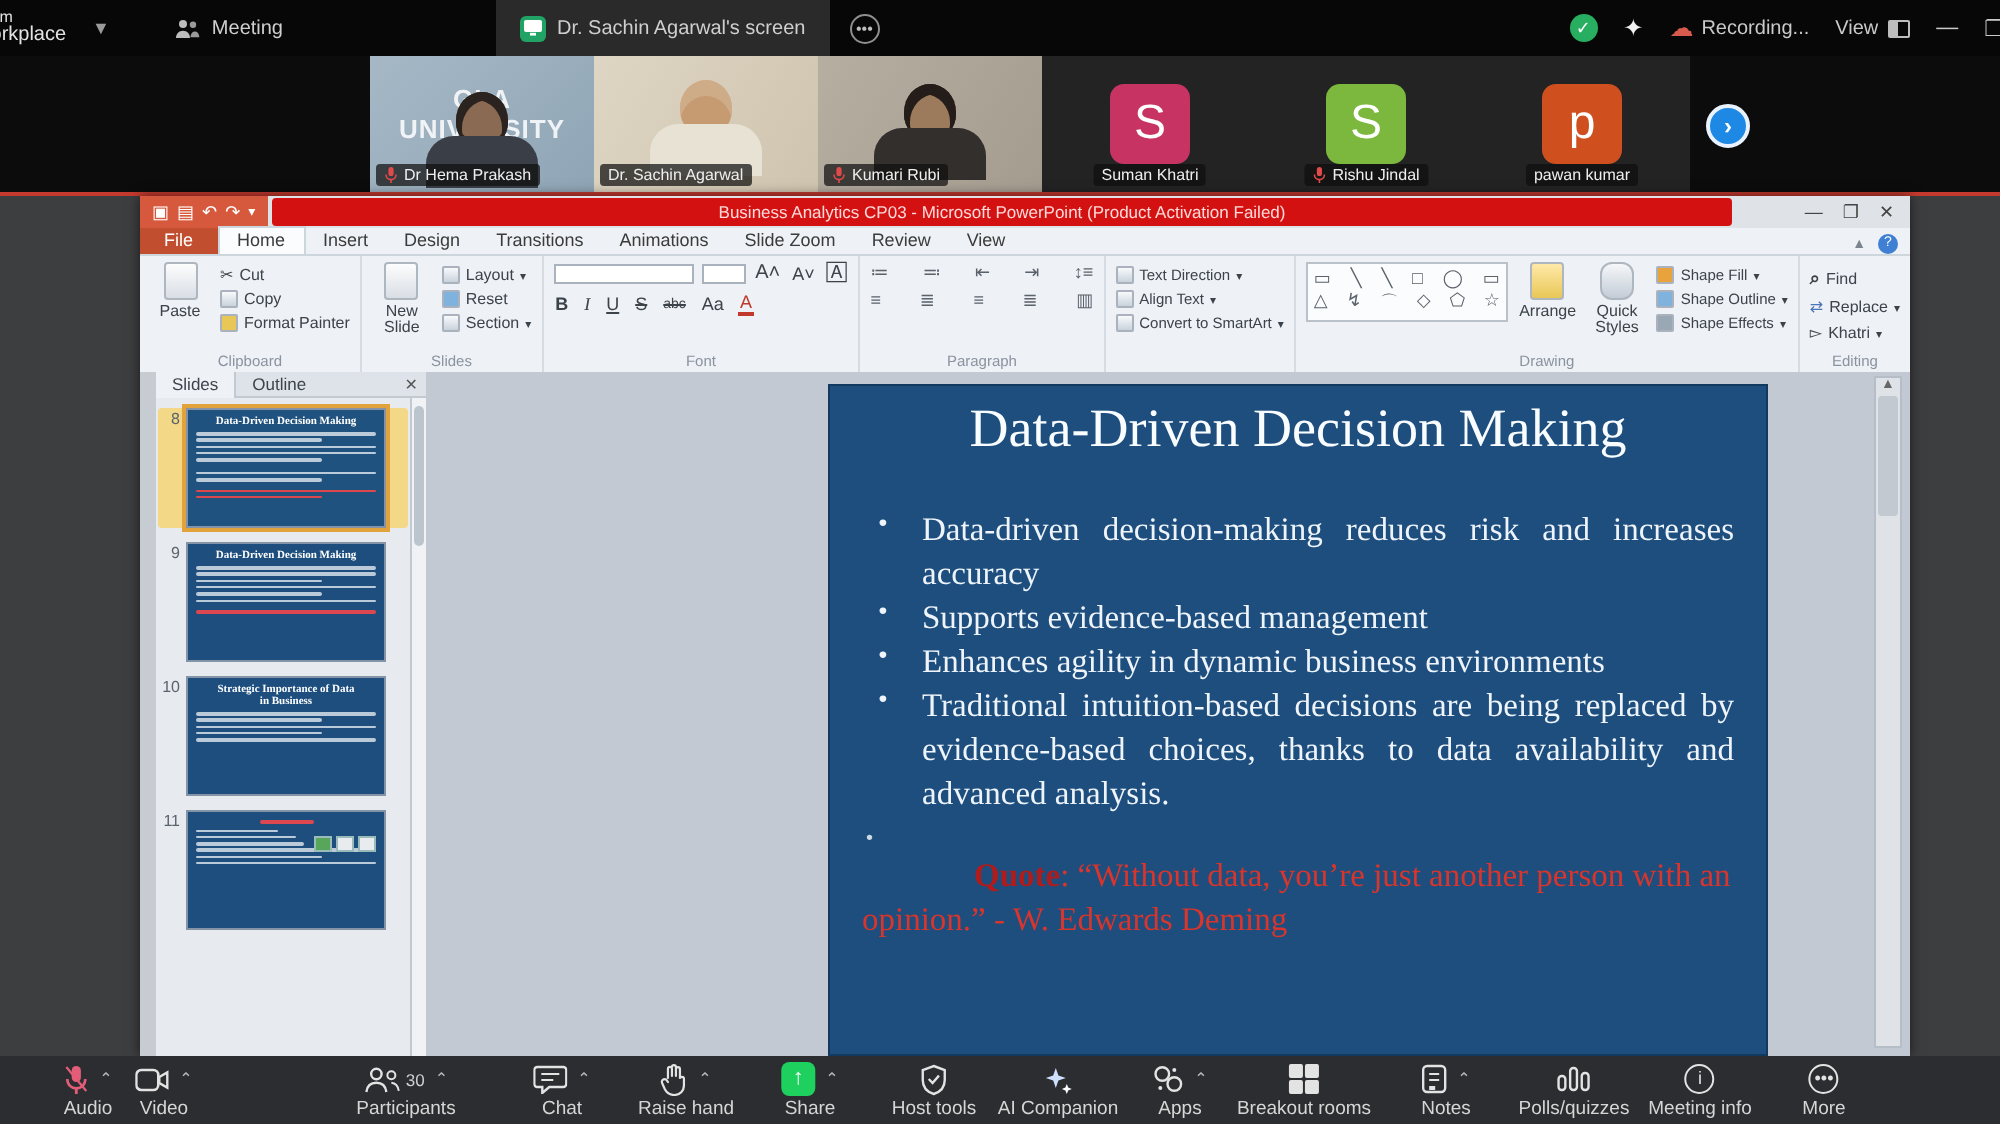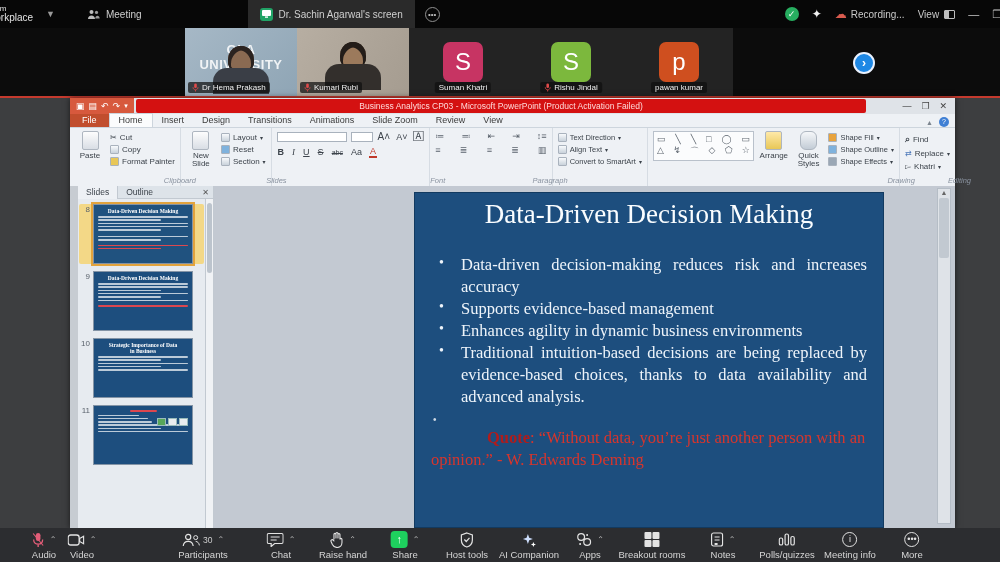--- a/index.html
+++ b/index.html
@@ -57,21 +57,21 @@
   .tabrow { height:14px; background:#eef1f5; border-bottom:1px solid #cdd5dd; display:flex; align-items:flex-end; font-size:9px; color:#3b3b3b; }
   .rtab { padding:1px 9px 2px; white-space:nowrap; }
   .rtab.file { background:#c14e2e; color:#fff; padding:1px 12px 2px; }
   .rtab.sel { background:#fbfcfd; border:1px solid #cdd5dd; border-bottom:none; }
   .tabrow-right { margin-left:auto; display:flex; gap:6px; align-items:center; padding-right:6px; }
   .help-q { width:10px; height:10px; border-radius:50%; background:#3f7fd4; color:#fff; font-size:7px; text-align:center; line-height:10px; }
   .caret-up { font-size:7px; color:#7c858f; }
 
   .ribbon { height:58px; background:#eef1f5; display:flex; font-size:8px; color:#3c434b; }
   .grp { position:relative; border-right:1px solid #d6dce3; padding:3px 5px 11px; display:flex; gap:5px; }
-  .grp-label { position:absolute; bottom:1px; left:16px; width:100%; text-align:right; font-size:7.5px; color:#8a93a0;font-style:italic; }
+  .grp-label { position:absolute; bottom:1px; left:0; width:100%; text-align:center; font-size:7.5px; color:#8a93a0; }
   .bigbtn { display:flex; flex-direction:column; align-items:center; justify-content:flex-start; gap:2px; width:30px; text-align:center; line-height:1.05; }
   .bb-ico { width:17px; height:19px; background:linear-gradient(#fdfdfd,#d9dee5); border:1px solid #aeb6c0; border-radius:2px; }
   .smallrows { display:flex; flex-direction:column; justify-content:flex-start; gap:3px; padding-top:2px; }
   .srow { display:flex; align-items:center; gap:3px; white-space:nowrap; }
   .mini-ico { width:9px; height:9px; background:linear-gradient(#f8fafc,#c9d2db); border:1px solid #a9b2bd; border-radius:1px; display:inline-block; }
   .fontrow { display:flex; gap:4px; align-items:center; }
   .fname { width:70px; height:10px; background:#fff; border:1px solid #a9b2bd; }
   .fsize { width:22px; height:10px; background:#fff; border:1px solid #a9b2bd; }
   .fbtn { font-size:9px; padding:0 1px; }
   .glyphrow { display:flex; gap:5px; color:#5a626c; font-size:9px; }
@@ -189,20 +189,30 @@
             <svg width="7" height="9" viewBox="0 0 7 9">
                 <rect x="2.2" y="0.5" width="2.6" height="4.5" rx="1.3" fill="#e04a4a"></rect>
                 <path d="M1 4.2c0 1.6 1.1 2.6 2.5 2.6S6 5.8 6 4.2" stroke="#e04a4a" stroke-width=".8" fill="none"></path>
                 <rect x="3.1" y="7" width=".8" height="1.5" fill="#e04a4a"></rect>
               </svg>
           </span>
           <span>Dr Hema Prakash</span>
         </div>
       </div>
 
+      <div class="vtile active">
+        <div class="vt2-bg"></div>
+        <div class="person" style="top:12px">
+          <div class="head" style="background:#c79b72; box-shadow:inset 0 8px 0 rgba(222,203,178,.35);"></div>
+          <div class="bodyv" style="background:#e8e2d4"></div>
+        </div>
+        <div class="name-chip">
+          <span>Dr. Sachin Agarwal</span>
+        </div>
+      </div>
 
       <div class="vtile">
         <div class="vt3-bg"></div>
         <div class="person" style="top:14px">
           <div class="head" style="background:#9c7a5c; box-shadow:inset 0 -2px 0 #241d19, inset 3px 5px 0 #241d19, inset -3px 5px 0 #241d19;"></div>
           <div class="bodyv" style="background:#332f2c"></div>
         </div>
         <div class="name-chip">
           <span class="mic-red">
             <svg width="7" height="9" viewBox="0 0 7 9">

